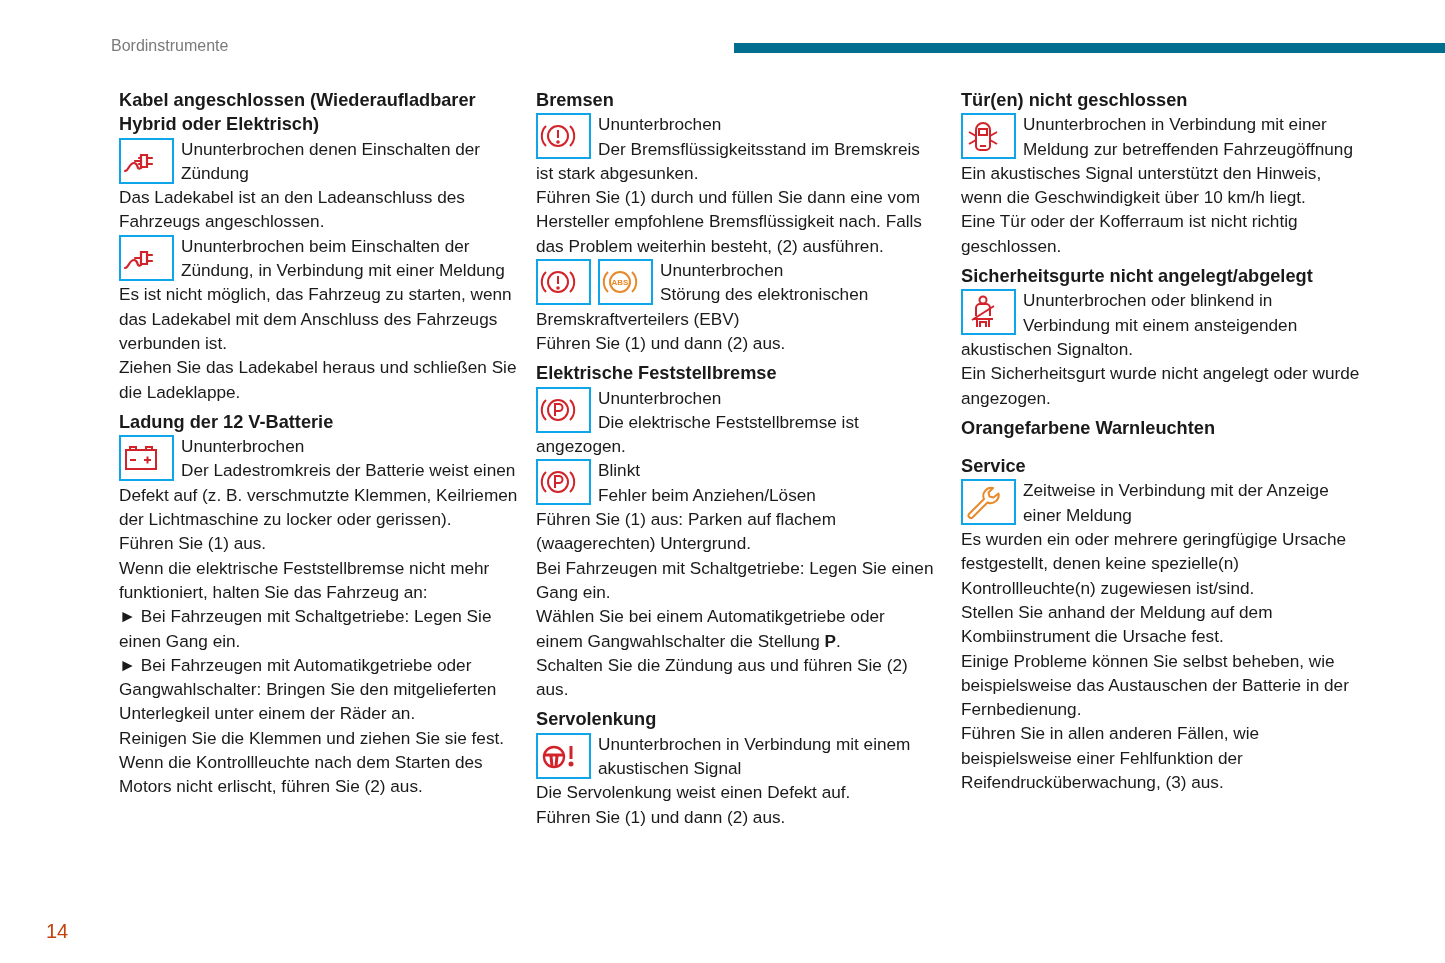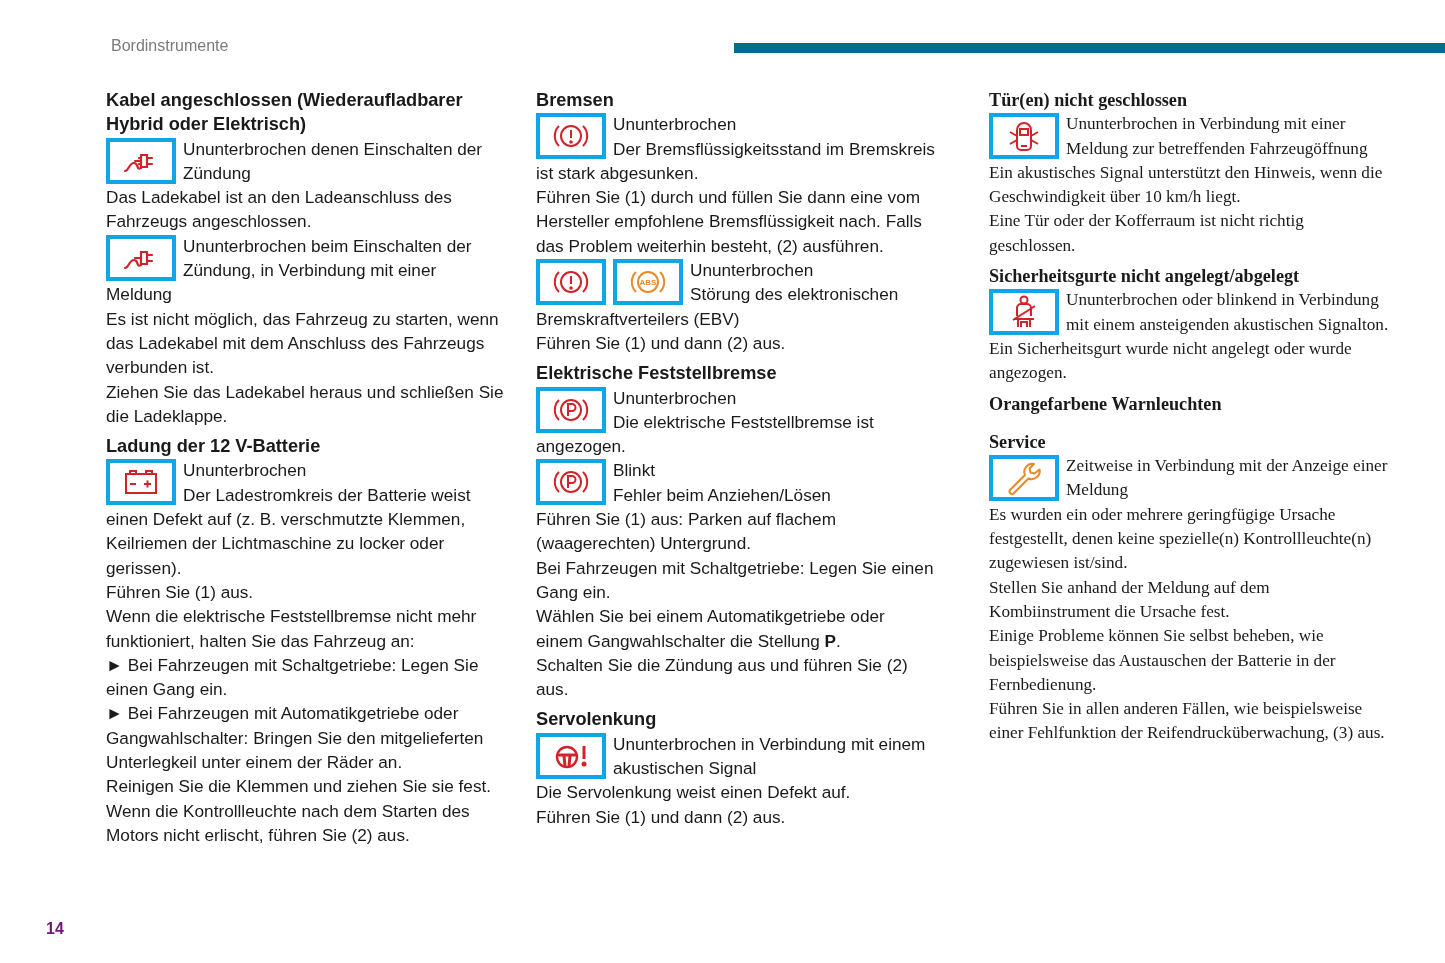--- a/index.html
+++ b/index.html
@@ -1,29 +1,29 @@
 <!DOCTYPE html>
 <html><head>
 <meta charset="utf-8">
 <style>
   html,body{margin:0;padding:0;background:#fff;}
   body{width:1445px;height:963px;position:relative;overflow:hidden;font-family:"Liberation Sans",sans-serif;color:#1a1a1a;}
   .hdr-title{position:absolute;left:111px;top:37px;font-size:16px;color:#7a7a7a;}
   .hdr-bar{position:absolute;left:734px;top:43px;width:711px;height:10px;background:#006e8f;}
-  .pagenum{position:absolute;left:46px;top:920px;font-size:16px;font-weight:bold;color:#701a75;}
+  .pagenum{position:absolute;left:46px;top:920px;font-size:20px;font-weight:normal;color:#c2410c;}
   .col{position:absolute;top:88px;width:400px;font-size:17.2px;line-height:24.3px;}
-  .c1{left:106px;} .c2{left:536px;} .c3{left:989px;font-family:Liberation Serif, serif;}
+  .c1{left:119px;} .c2{left:536px;} .c3{left:961px;}
   h3{margin:0;font-size:18.2px;font-weight:bold;line-height:24.3px;}
   .sec{margin-top:6px;}
   .sec:first-child{margin-top:0;}
   .gap{margin-top:14px;}
   p{margin:0;}
   .ib{overflow:hidden;}
   .icons{float:left;display:flex;gap:7px;margin-right:7px;margin-top:1px;}
-  .icon{width:70px;height:46px;border:4px solid #0ea5e9;box-sizing:border-box;display:flex;align-items:center;justify-content:center;background:#fff;}
+  .icon{width:55px;height:46px;border:2px solid #0ea5e9;box-sizing:border-box;display:flex;align-items:center;background:#fff;}
   .icon svg{width:40px;height:40px;}
   .bullet::before{content:"► ";}
   b{font-weight:bold;}
 </style>
 </head>
 <body>
 
 <div class="hdr-title">Bordinstrumente</div>
 <div class="hdr-bar"></div>
 

